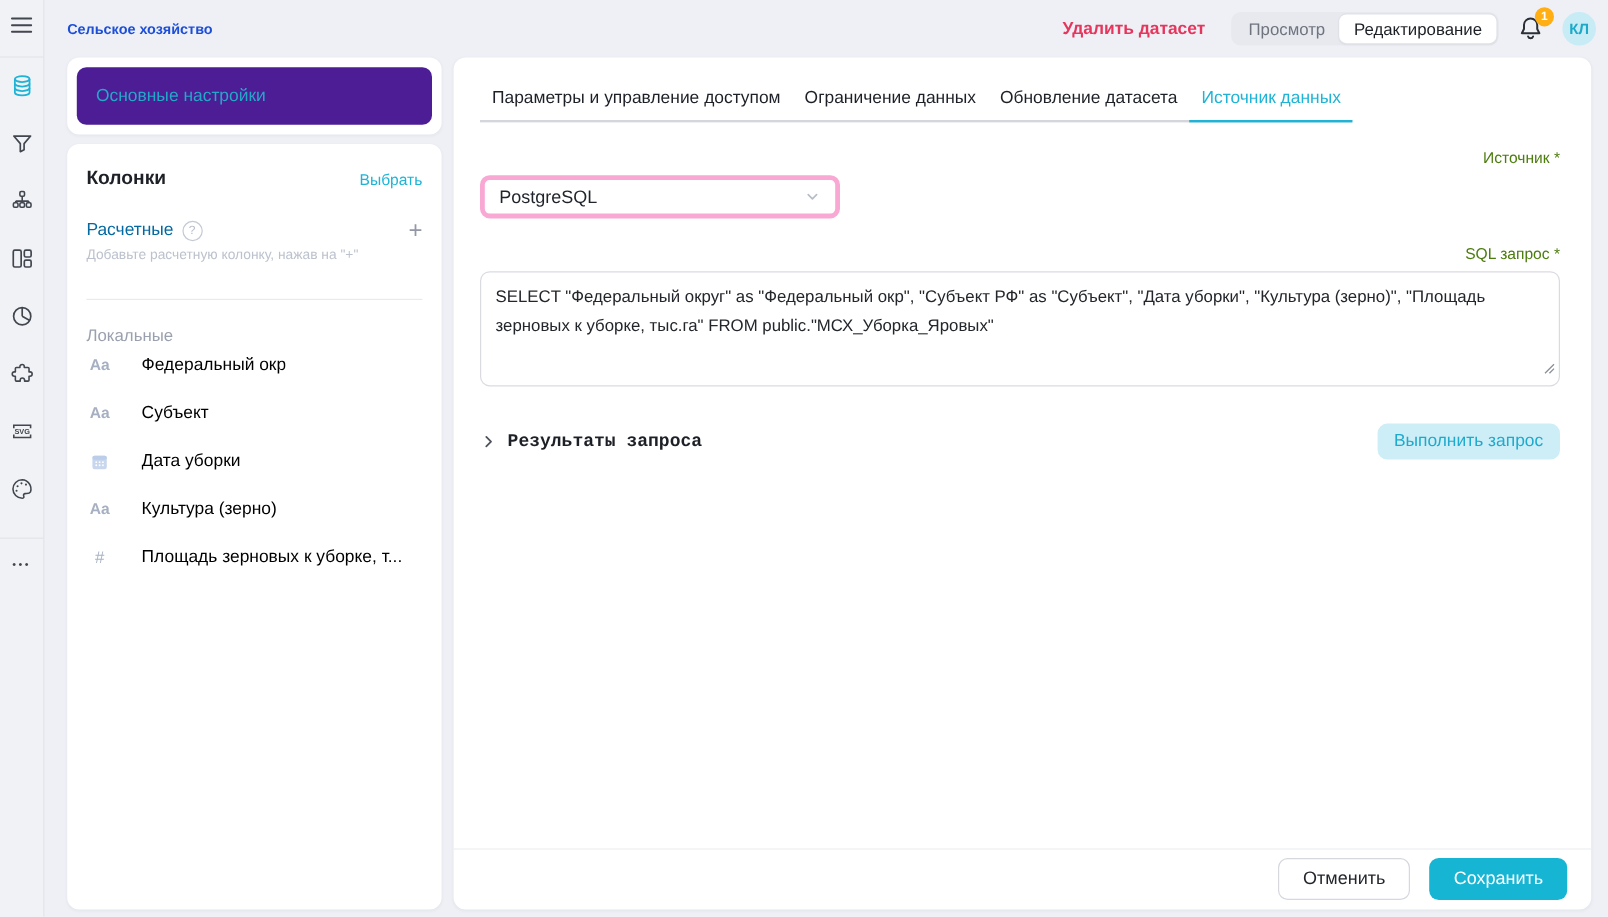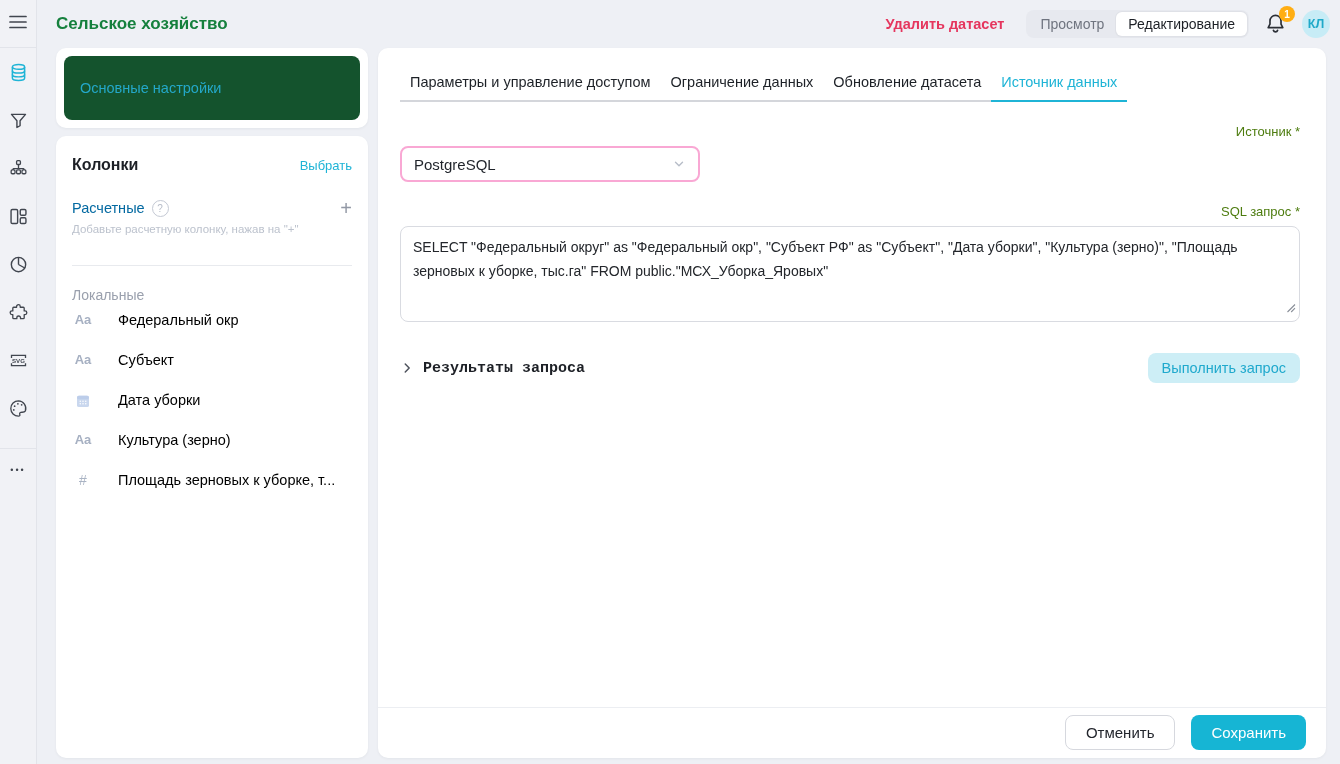--- a/index.html
+++ b/index.html
@@ -10,38 +10,38 @@
   .rail{position:absolute;left:0;top:0;bottom:0;width:36px;background:#f1f2f6;border-right:1px solid #e2e4ea;display:flex;flex-direction:column;align-items:center;z-index:5;}
   .rail-menu{height:47px;display:flex;align-items:center;justify-content:center;width:100%;cursor:pointer;}
   .rail-divider{width:36px;height:1px;background:#e2e4ea;flex:none;}
   .rail-icons{display:flex;flex-direction:column;align-items:center;padding-top:15px;gap:26px;}
   .rail-btn{width:24px;height:22px;display:flex;align-items:center;justify-content:center;color:#41464f;cursor:pointer;}
   .rail-btn svg{width:21px;height:21px;}
   .rail-more{margin-top:16px;color:#41464f;font-size:9px;letter-spacing:2px;cursor:pointer;}
 
   
   .header{position:absolute;left:37px;right:0;top:0;height:48px;display:flex;align-items:center;}
-  .page-title{margin-left:19px;font-size:17px;font-weight:600;color:#15803d;}
+  .page-title{margin-left:19px;font-size:12px;font-weight:600;color:#1d4ed8;}
   .header-right{margin-left:auto;display:flex;align-items:center;margin-right:10px;gap:14px;}
   .delete-link{color:#e5365e;font-size:14.5px;font-weight:600;cursor:pointer;margin-right:8px;}
   .segmented{background:#e7e9ef;border-radius:8px;padding:2px;display:flex;height:28px;box-sizing:border-box;}
   .seg{padding:0 12px;display:flex;align-items:center;font-size:14px;color:#6f747f;border-radius:6px;cursor:pointer;}
   .seg.selected{background:#fff;color:#1d2026;box-shadow:0 0 0 1px #dfe1e7,0 1px 2px rgba(0,0,0,.05);}
   .bell-wrap{position:relative;width:25px;height:26px;cursor:pointer;}
   .bell-wrap svg{width:25px;height:25px;}
   .badge{position:absolute;top:-5px;right:-7px;min-width:16px;height:16px;border-radius:8px;background:#ffae13;color:#fff;font-size:10px;font-weight:600;display:flex;align-items:center;justify-content:center;padding:0 4px;box-sizing:border-box;}
   .avatar{width:28px;height:28px;border-radius:50%;background:#c7ecf6;color:#1fa9c9;font-size:12.5px;font-weight:600;display:flex;align-items:center;justify-content:center;cursor:pointer;}
 
   
   .card{background:#fff;border-radius:10px;box-shadow:0 1px 3px rgba(27,31,40,.05);}
 
   
   .sidebar{position:absolute;left:56px;top:48px;width:312px;bottom:6px;display:flex;flex-direction:column;gap:8px;}
   .nav-card{padding:8px;flex:none;}
-  .nav-item{height:64px;background:#14532d;border-radius:8px;display:flex;align-items:center;padding:0 16px;color:#24a8c9;font-size:14.5px;cursor:pointer;}
+  .nav-item{height:48px;background:#4c1d95;border-radius:8px;display:flex;align-items:center;padding:0 16px;color:#24a8c9;font-size:14.5px;cursor:pointer;}
   .columns-card{flex:1;padding:20px 16px 0;box-sizing:border-box;overflow:hidden;display:flex;flex-direction:column;}
   .columns-head{display:flex;align-items:center;justify-content:space-between;}
   .columns-title{font-size:16px;font-weight:600;color:#1d2026;}
   .select-link{color:#1fb4d6;font-size:13px;cursor:pointer;}
   .calc-row{margin-top:24px;display:flex;align-items:center;}
   .calc-label{color:#0369a1;font-size:14.5px;}
   .q-icon{width:15px;height:15px;border:1px solid #c4c9d4;border-radius:50%;color:#b6bcc8;font-size:10px;display:inline-flex;align-items:center;justify-content:center;margin-left:7px;cursor:pointer;}
   .plus-btn{margin-left:auto;color:#9298a5;font-size:20px;font-weight:300;line-height:1;cursor:pointer;}
   .calc-hint{color:#bcc2cd;font-size:11.5px;margin-top:5px;}
   .sep{height:1px;background:#e8eaee;margin-top:30px;}
@@ -54,21 +54,21 @@
   .f-name{color:#000000;font-size:14.5px;white-space:nowrap;overflow:hidden;margin-left:13px;}
 
   
   .main-card{position:absolute;left:378px;right:14px;top:48px;bottom:6px;display:flex;flex-direction:column;}
   .tabs-row{margin:16px 24px 0 22px;}
   .tabs{display:inline-flex;border-bottom:2px solid #d4d6db;}
   .tab{padding:10px 10px 10px;font-size:14.5px;color:#1d2127;margin-bottom:-2px;border-bottom:2px solid transparent;cursor:pointer;white-space:nowrap;}
   .tab.active{color:#1fb4d6;border-bottom-color:#1fb4d6;}
   .content{padding:0 26px 0 22px;}
   .field-label{margin-top:22px;font-size:13px;color:#4d7c0f;text-align:right;}
-  .select-box{margin-top:7px;width:300px;height:36px;border:2px solid #f9a8d4;border-radius:8px;display:flex;align-items:center;padding:0 12px;box-sizing:border-box;background:#fff;cursor:pointer;}
+  .select-box{margin-top:7px;width:300px;height:36px;border:4px solid #f9a8d4;border-radius:8px;display:flex;align-items:center;padding:0 12px;box-sizing:border-box;background:#fff;cursor:pointer;}
   .select-value{font-size:15px;color:#1f232a;}
   .select-box .chev{margin-left:auto;display:flex;}
   .textarea-wrap{position:relative;margin-top:7px;width:900px;}
   .sql-textarea{width:100%;height:96px;box-sizing:border-box;border:1px solid #d9dbe1;border-radius:8px;padding:8px 12px;font:14px/24px "Liberation Sans","DejaVu Sans",sans-serif;color:#23262b;resize:none;outline:none;display:block;background:#fff;}
   .grip{position:absolute;right:4px;bottom:5px;cursor:nwse-resize;}
   .results-row{display:flex;align-items:center;margin:31px 26px 0 22px;}
   .res-chevron{display:flex;margin-right:9px;cursor:pointer;}
   .res-label{font-size:15px;font-weight:600;color:#1d2026;font-family:Liberation Mono, monospace;}
   .run-btn{margin-left:auto;background:#cdeef6;color:#1fa9cd;border:none;border-radius:8px;height:30px;padding:0 14px;font-size:14.5px;font-family:inherit;cursor:pointer;}
   .spacer{flex:1;}

